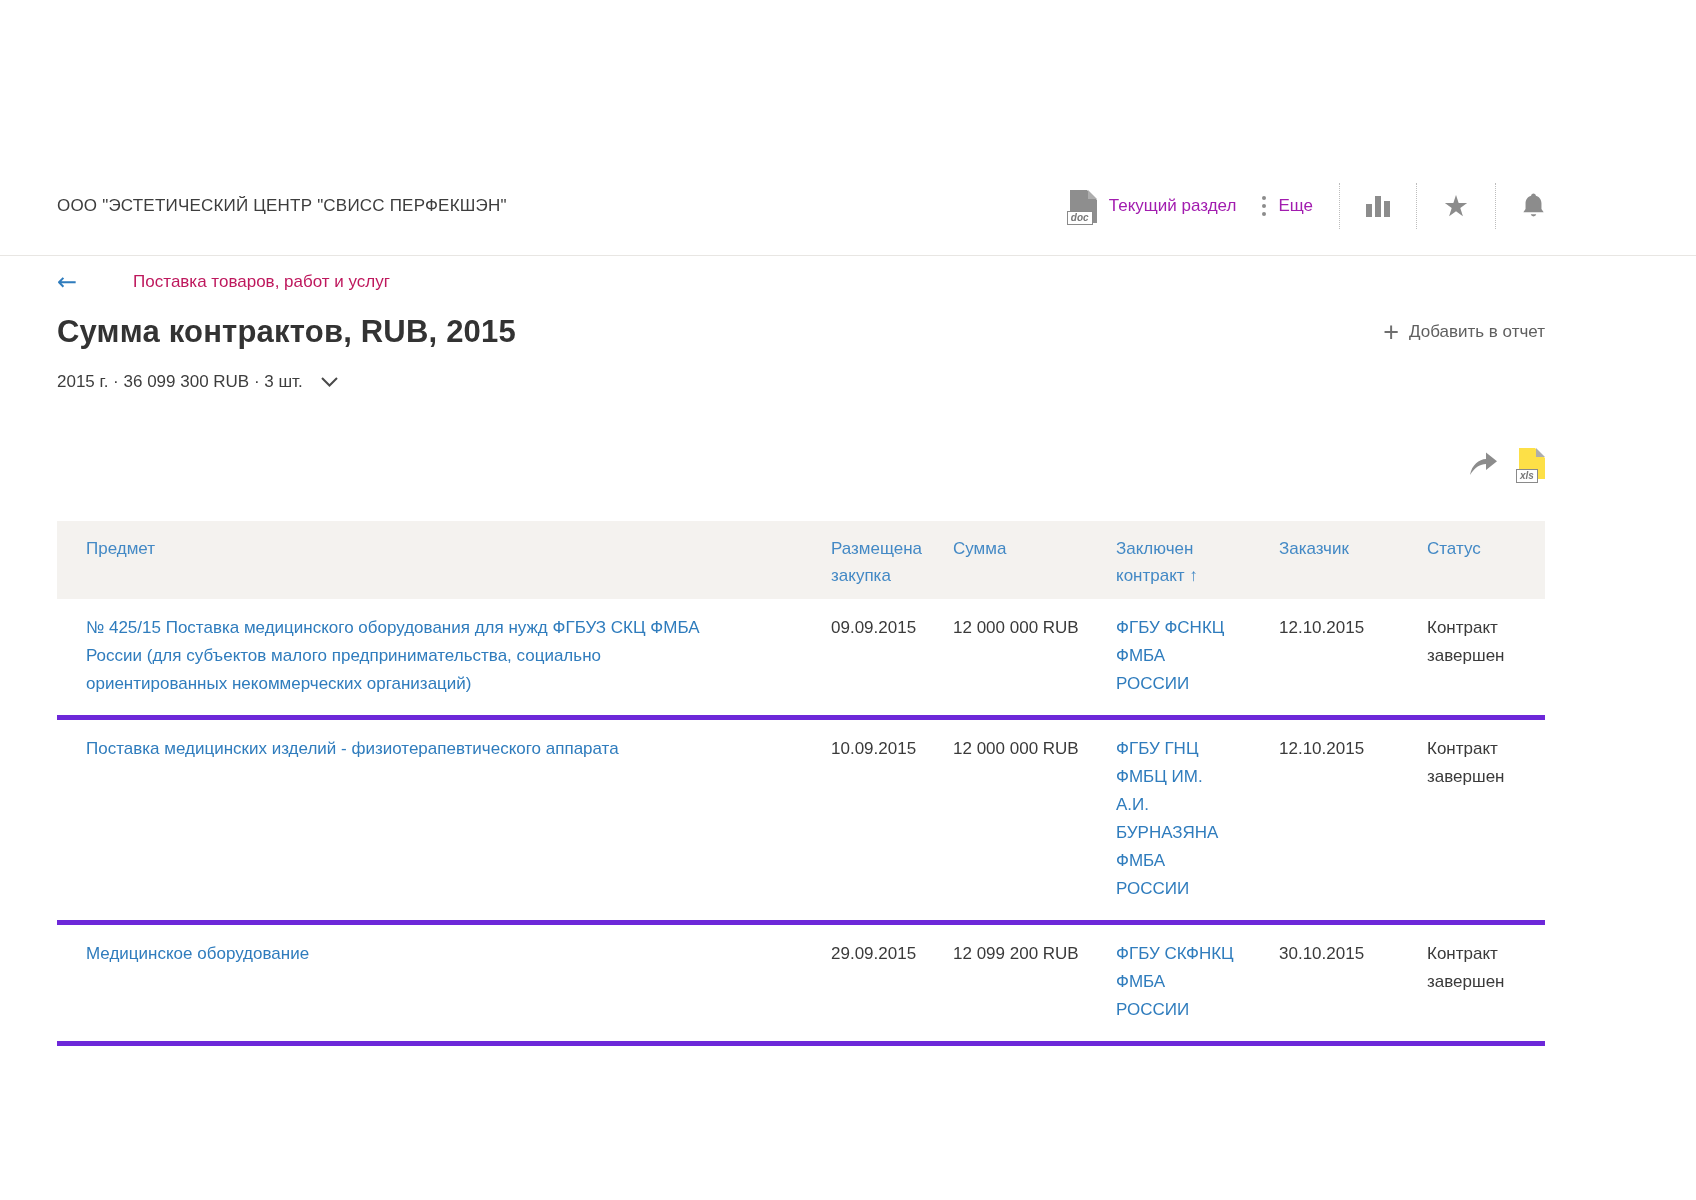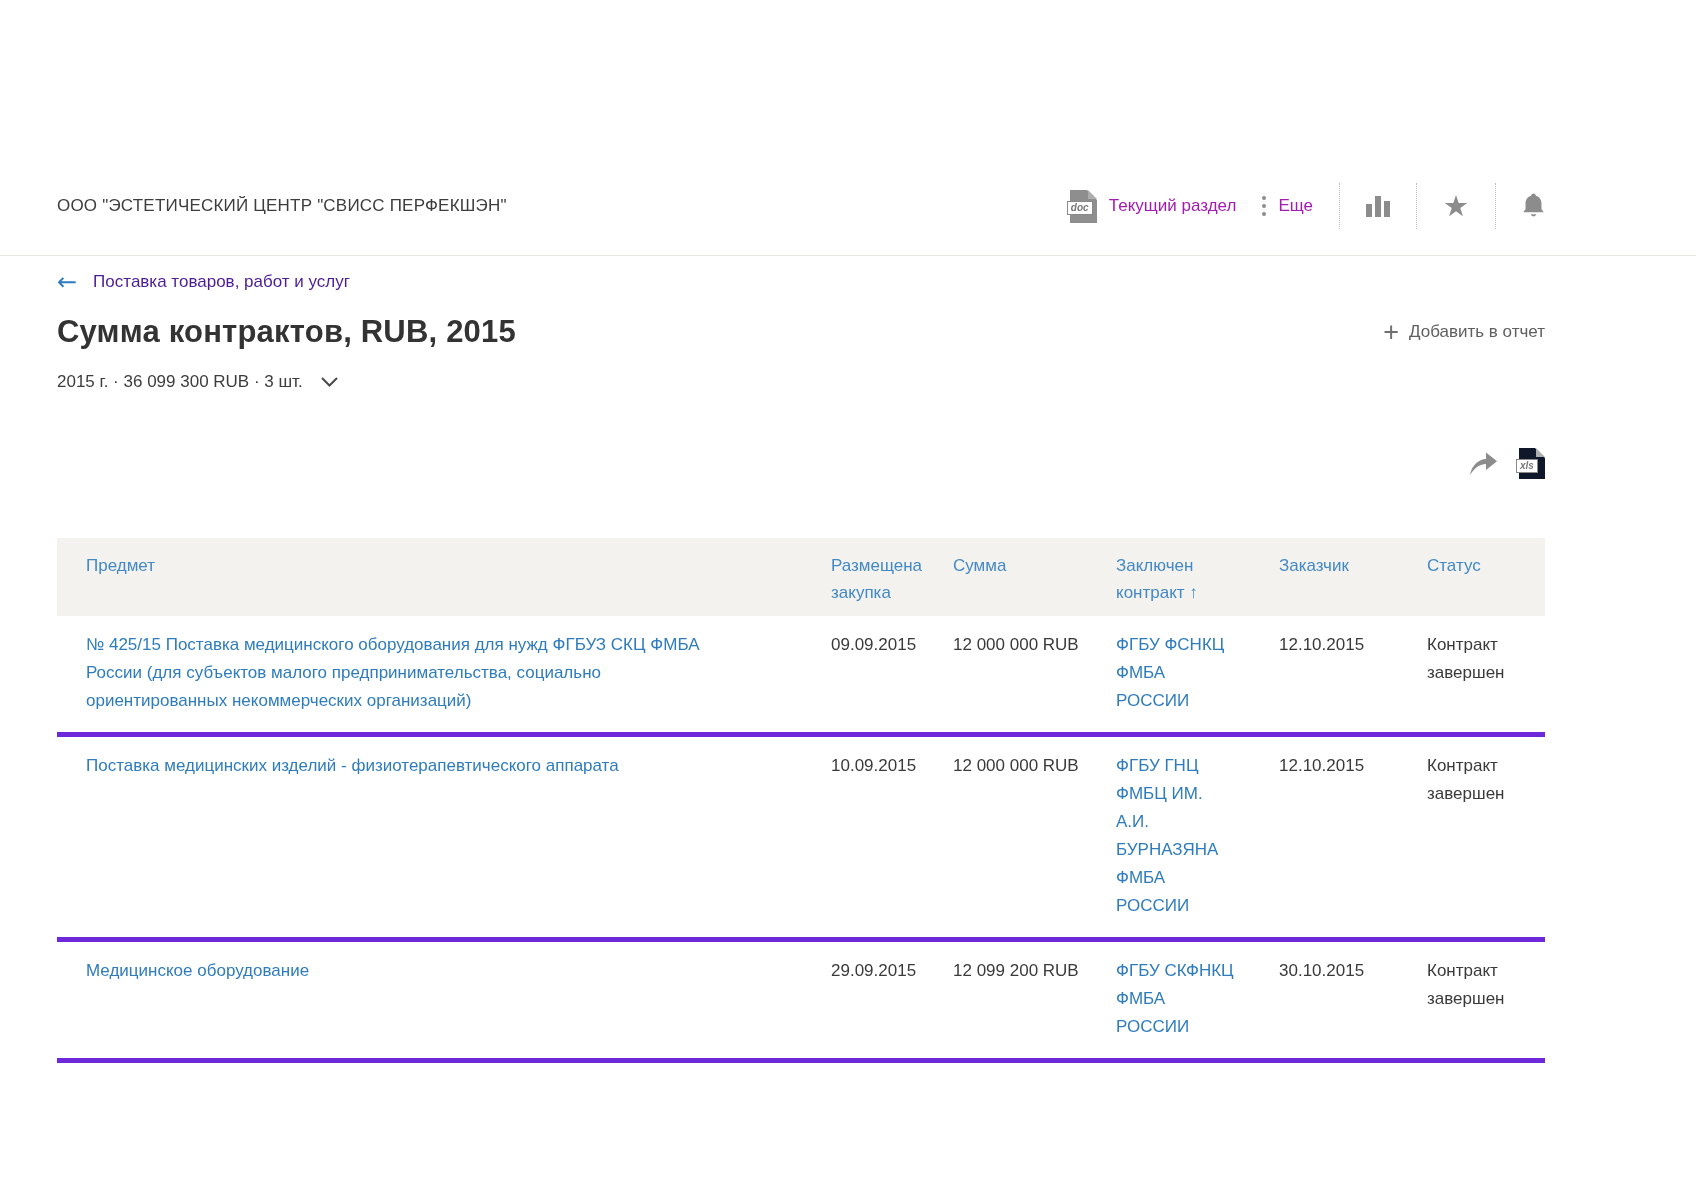--- a/index.html
+++ b/index.html
@@ -12,55 +12,55 @@
   
   .topbar{padding-top:183px;display:flex;justify-content:space-between;align-items:center;height:46px;}
   .company{font-size:17px;color:#3d3d3d;letter-spacing:.2px;}
   .topbar-right{display:flex;align-items:center;gap:26px;}
   .tool-btn{display:flex;align-items:center;gap:12px;cursor:pointer;}
   .tool-label{font-size:17px;color:#a21caf;}
   .vdiv{width:0;height:46px;border-left:1px dotted #bdbdbd;}
   
   .file-icon{position:relative;display:inline-block;background:#8e8e8e;}
   .doc-size{width:27px;height:33px;}
-  .xls-size{width:26px;height:31px;background:#0f172a;}
+  .xls-size{width:26px;height:31px;background:#fde047;}
   .file-icon .fold{position:absolute;top:0;right:0;width:0;height:0;border-top:10px solid #fff;border-left:10px solid transparent;}
   .file-icon .flap{position:absolute;top:0;right:0;width:0;height:0;border-bottom:9px solid #adadad;border-right:9px solid transparent;}
-  .file-icon .badge{position:absolute;left:-3px;top:11px;background:#fff;border:1px solid #8a8a8a;
+  .file-icon .badge{position:absolute;left:-3px;top:21px;background:#fff;border:1px solid #8a8a8a;
     font-size:10px;font-weight:700;color:#777;line-height:12px;padding:0 3px;font-family:"Liberation Sans",sans-serif;}
   
   .dots-icon{display:inline-flex;flex-direction:column;gap:4px;}
   .dots-icon i{width:4px;height:4px;border-radius:50%;background:#8c8c8c;}
   
   .chart-icon{display:inline-flex;align-items:flex-end;gap:3px;height:22px;cursor:pointer;}
   .chart-icon i{width:6px;background:#8c8c8c;display:inline-block;}
   .chart-icon i:nth-child(1){height:13px;}
   .chart-icon i:nth-child(2){height:21px;}
   .chart-icon i:nth-child(3){height:16px;}
   .star-icon{font-size:29px;color:#8c8c8c;line-height:28px;cursor:pointer;font-family:"DejaVu Sans",sans-serif;}
   .icon-btn{cursor:pointer;display:inline-flex;align-items:center;}
   
   .hdivider{border-top:1px solid #e8e6e3;margin-top:26px;width:100%;}
   
   .back-row{margin-top:16px;display:flex;align-items:center;gap:16px;cursor:pointer;width:max-content;}
   .back-arrow{color:#2f7cbd;font-size:24px;line-height:20px;font-family:"DejaVu Sans",sans-serif;}
-  .back-text{color:#4c1d95;font-size:17px;}
+  .back-text{color:#be185d;font-size:17px;margin-left:40px;}
   
   .title-row{margin-top:22px;display:flex;justify-content:space-between;align-items:center;}
   h1{margin:0;font-size:31px;font-weight:700;color:#333;letter-spacing:.2px;}
   .add-report{display:flex;align-items:center;gap:10px;cursor:pointer;}
   .add-report .plus{font-size:27px;font-weight:300;color:#6f6f6f;line-height:24px;}
   .add-report .lbl{font-size:17px;color:#5f5f5f;}
   
   .summary-row{margin-top:22px;display:flex;align-items:center;gap:18px;cursor:pointer;width:max-content;}
   .summary-text{font-size:17px;color:#3d3d3d;}
   
   .export-row{margin-top:52px;display:flex;justify-content:flex-end;align-items:center;gap:20px;height:38px;}
   
-  .table{margin-top:56px;}
+  .table{margin-top:39px;}
   .thead,.trow{display:grid;grid-template-columns:774px 122px 163px 163px 148px 118px;}
   .thead{background:#f4f2ef;height:78px;box-sizing:border-box;padding-top:14px;}
   .hcell{color:#4389c5;font-size:17px;line-height:27px;cursor:pointer;}
   .sort-arrow{color:#4389c5;}
   .trow{padding:15px 0 17px;border-bottom:5px solid #6d28d9;font-size:17px;line-height:28px;}
   .c-subject{padding-left:29px;padding-right:105px;box-sizing:border-box;}
   .c-placed{padding-right:20px;box-sizing:border-box;}
   .c-amount{padding-right:20px;white-space:nowrap;box-sizing:border-box;}
   .c-customer{padding-right:44px;box-sizing:border-box;}
   .c-contracted{padding-right:20px;box-sizing:border-box;}

